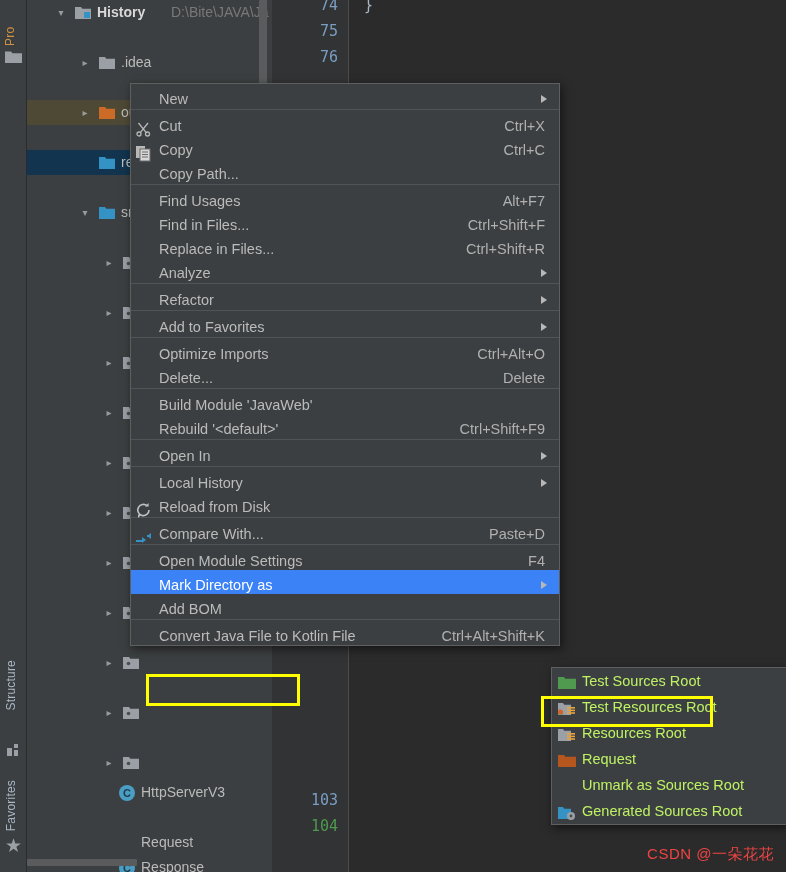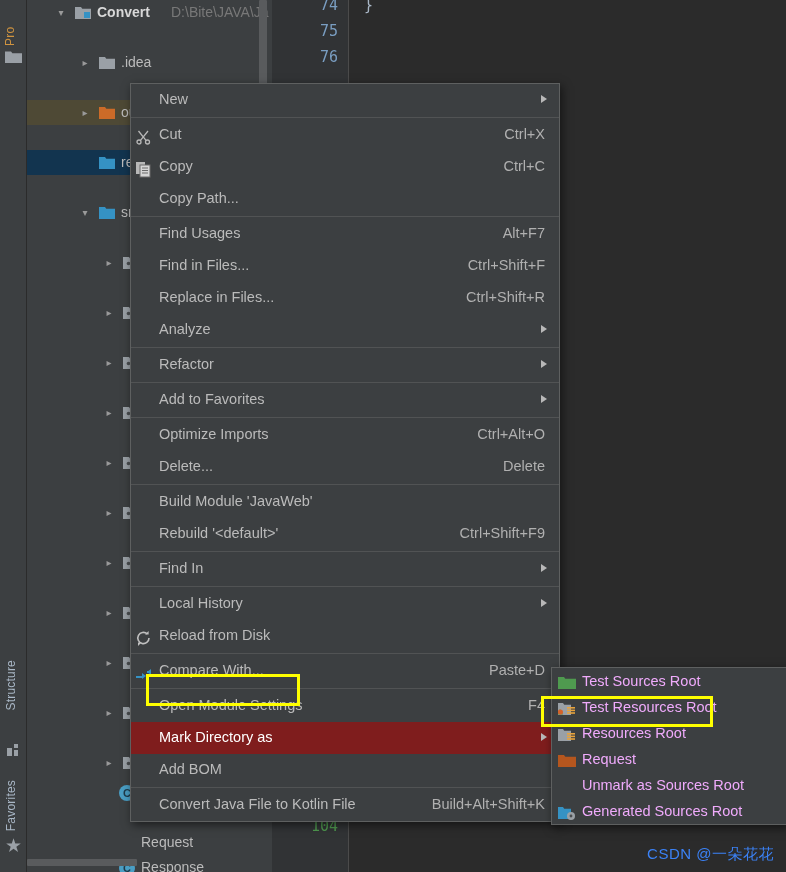--- a/index.html
+++ b/index.html
@@ -35,39 +35,39 @@
   #editor{position:absolute;left:272px;top:0;right:0;height:872px;background:#2b2b2b;}
   #gutter{position:absolute;left:0;top:0;width:76px;height:872px;background:#313335;}
   .lnum{position:absolute;right:10px;font-size:15px;color:#606366;font-family:"DejaVu Sans Mono",monospace;}
   .lnum.cyan{color:#7a9ec2;}
   .lnum.green{color:#4f9a4f;}
   #gutter-sep{position:absolute;left:76px;top:0;width:1px;height:872px;background:#4b4b4b;}
   #brace{position:absolute;left:92px;top:-4px;font-size:15px;color:#a9b7c6;font-family:"DejaVu Sans Mono",monospace;}
   
   #menu{position:absolute;left:130px;top:83px;width:428px;background:#3c3f41;
         border:1px solid #5e6060;box-shadow:2px 3px 9px rgba(0,0,0,.55);}
-  .mi{position:relative;height:32px;line-height:30px;padding:0 12px 0 0;white-space:nowrap;cursor:default;}
+  .mi{position:relative;height:24px;line-height:30px;padding:0 12px 0 0;white-space:nowrap;cursor:default;}
   .mi .mlabel{position:absolute;left:28px;font-size:14.5px;color:#bbbbbb;}
   .mi .macc{position:absolute;right:14px;font-size:14.5px;color:#b0b0b0;}
   .mi .micon{position:absolute;left:4px;top:7px;width:17px;height:17px;}
   .mi .arrow{position:absolute;right:12px;top:11px;width:0;height:0;
              border-left:6px solid #b8b8b8;border-top:4px solid transparent;border-bottom:4px solid transparent;}
   .msep{height:1px;background:#515354;margin:1px 0;}
-  .mi.hl{background:#7f1d1d;}
+  .mi.hl{background:#3b82f6;}
   .mi.hl .mlabel{color:#ffffff;}
   
   .ybox{position:absolute;border:3px solid #ffff00;pointer-events:none;}
   
   #submenu{position:absolute;left:551px;top:667px;width:235px;background:#3c3f41;
            border:1px solid #5e6060;box-shadow:2px 3px 9px rgba(0,0,0,.55);}
   .si{position:relative;height:26px;line-height:26px;white-space:nowrap;}
-  .si .slabel{position:absolute;left:30px;font-size:14.5px;color:#f0abfc;}
+  .si .slabel{position:absolute;left:30px;font-size:14.5px;color:#bef264;}
   .si .sicon{position:absolute;left:6px;top:5px;width:18px;height:16px;}
   
-  #wm{position:absolute;right:12px;bottom:8px;font-size:15px;color:#3b82f6;letter-spacing:.5px;}
+  #wm{position:absolute;right:12px;bottom:8px;font-size:15px;color:#ef4444;letter-spacing:.5px;}
   
   #bottomtree{position:absolute;left:27px;top:780px;width:245px;height:92px;background:#3c3f41;overflow:hidden;}
   .crow{position:relative;height:25px;line-height:25px;white-space:nowrap;}
   .cicon{position:absolute;left:92px;top:5px;width:16px;height:16px;border-radius:50%;
          background:#4a9ec4;color:#1e3a4a;font-size:11px;font-weight:bold;text-align:center;line-height:16px;}
   .clabel{position:absolute;left:114px;color:#bbbbbb;font-size:14px;}
 </style>
 </head>
 <body>
 
@@ -87,21 +87,21 @@
 </div>
 
 <div id="tree">
 
   <div class="row" style="top:0;">
     <span class="chev" style="left:28px;">▾</span>
     <svg class="ic" style="left:48px;" viewBox="0 0 16 16">
       <path d="M0 2h6l1.3 1.7H16V14H0z" fill="#9aa0a6"></path>
       <rect x="9" y="7" width="6" height="6" fill="#3592c4"></rect>
     </svg>
-    <span class="lbl bold" style="left:70px;">Convert</span>
+    <span class="lbl bold" style="left:70px;">History</span>
     <span class="lbl path" style="left:144px;">D:\Bite\JAVA\Ja</span>
   </div>
 
   <div class="row" style="top:25px;">
     <span class="chev" style="left:52px;">▸</span>
     <svg class="ic" style="left:72px;" viewBox="0 0 16 16">
       <path d="M0 2h6l1.3 1.7H16V14H0z" fill="#9aa0a6"></path>
     </svg>
     <span class="lbl" style="left:94px;">.idea</span>
   </div>
@@ -323,21 +323,21 @@
     <div class="msep"></div>
     <div class="mi">
       <span class="mlabel">Build Module 'JavaWeb'</span>
     </div>
     <div class="mi">
       <span class="mlabel">Rebuild '&lt;default&gt;'</span>
       <span class="macc">Ctrl+Shift+F9</span>
     </div>
     <div class="msep"></div>
     <div class="mi">
-      <span class="mlabel">Find In</span>
+      <span class="mlabel">Open In</span>
       <span class="arrow"></span>
     </div>
     <div class="msep"></div>
     <div class="mi">
       <span class="mlabel">Local History</span>
       <span class="arrow"></span>
     </div>
     <div class="mi">
       <span class="micon"><svg viewBox="0 0 17 17">
           <path d="M14 8a5.6 5.6 0 1 1-1.8-4.1" fill="none" stroke="#c0c0c0" stroke-width="1.6"></path>
@@ -367,21 +367,21 @@
     <div class="mi hl">
       <span class="mlabel">Mark Directory as</span>
       <span class="arrow"></span>
     </div>
     <div class="mi">
       <span class="mlabel">Add BOM</span>
     </div>
     <div class="msep"></div>
     <div class="mi">
       <span class="mlabel">Convert Java File to Kotlin File</span>
-      <span class="macc">Build+Alt+Shift+K</span>
+      <span class="macc">Ctrl+Alt+Shift+K</span>
     </div>
   </div>
 
 <div id="submenu">
     <div class="si">
       <span class="sicon"><svg viewBox="0 0 18 16">
           <path d="M0 2h6l1.3 1.7H18V14H0z" fill="#4f9a4f"></path>
         </svg></span>
       <span class="slabel">Test Sources Root</span>
     </div>

